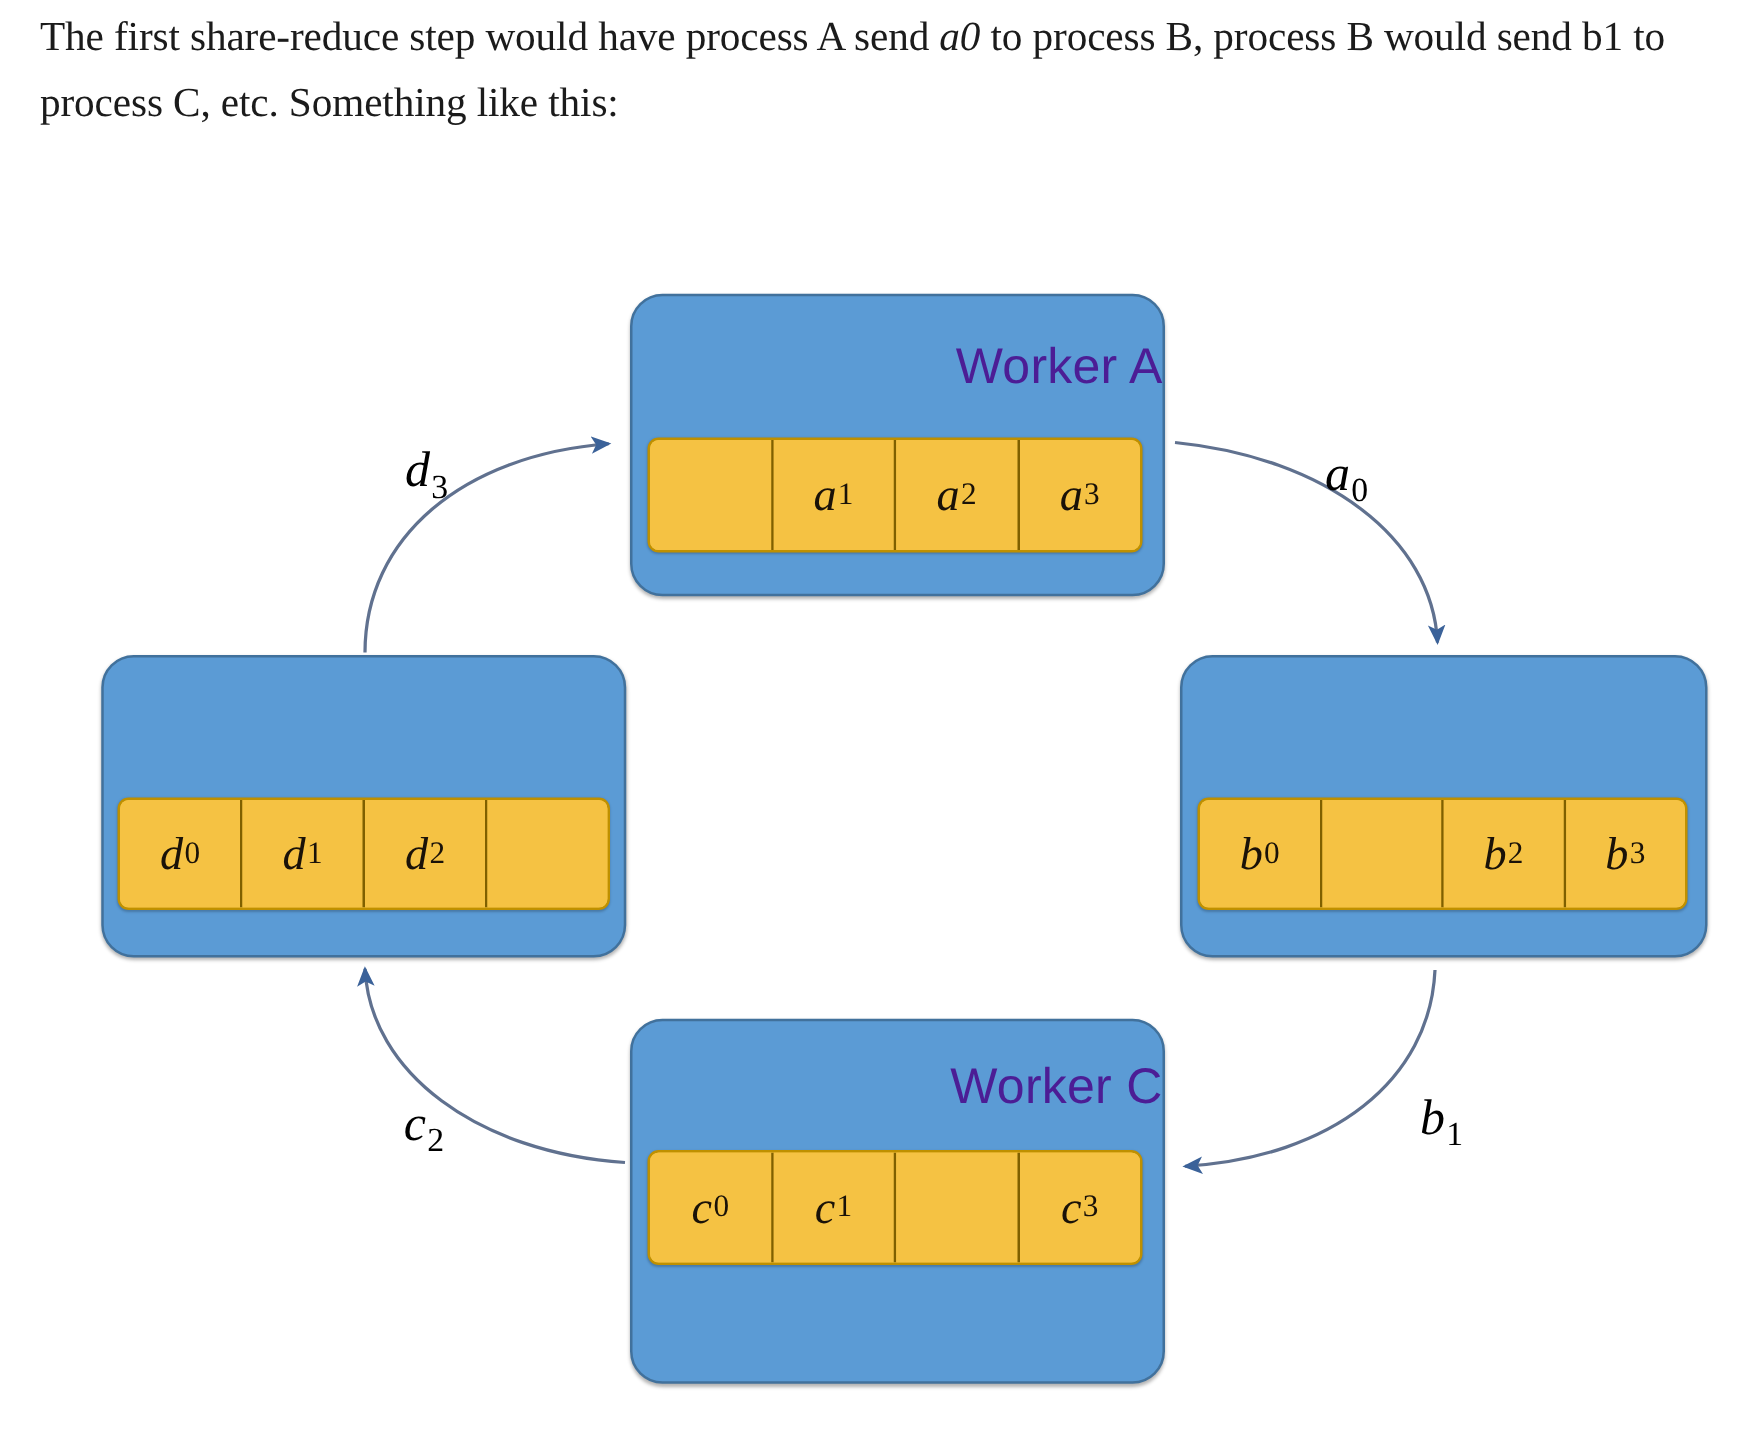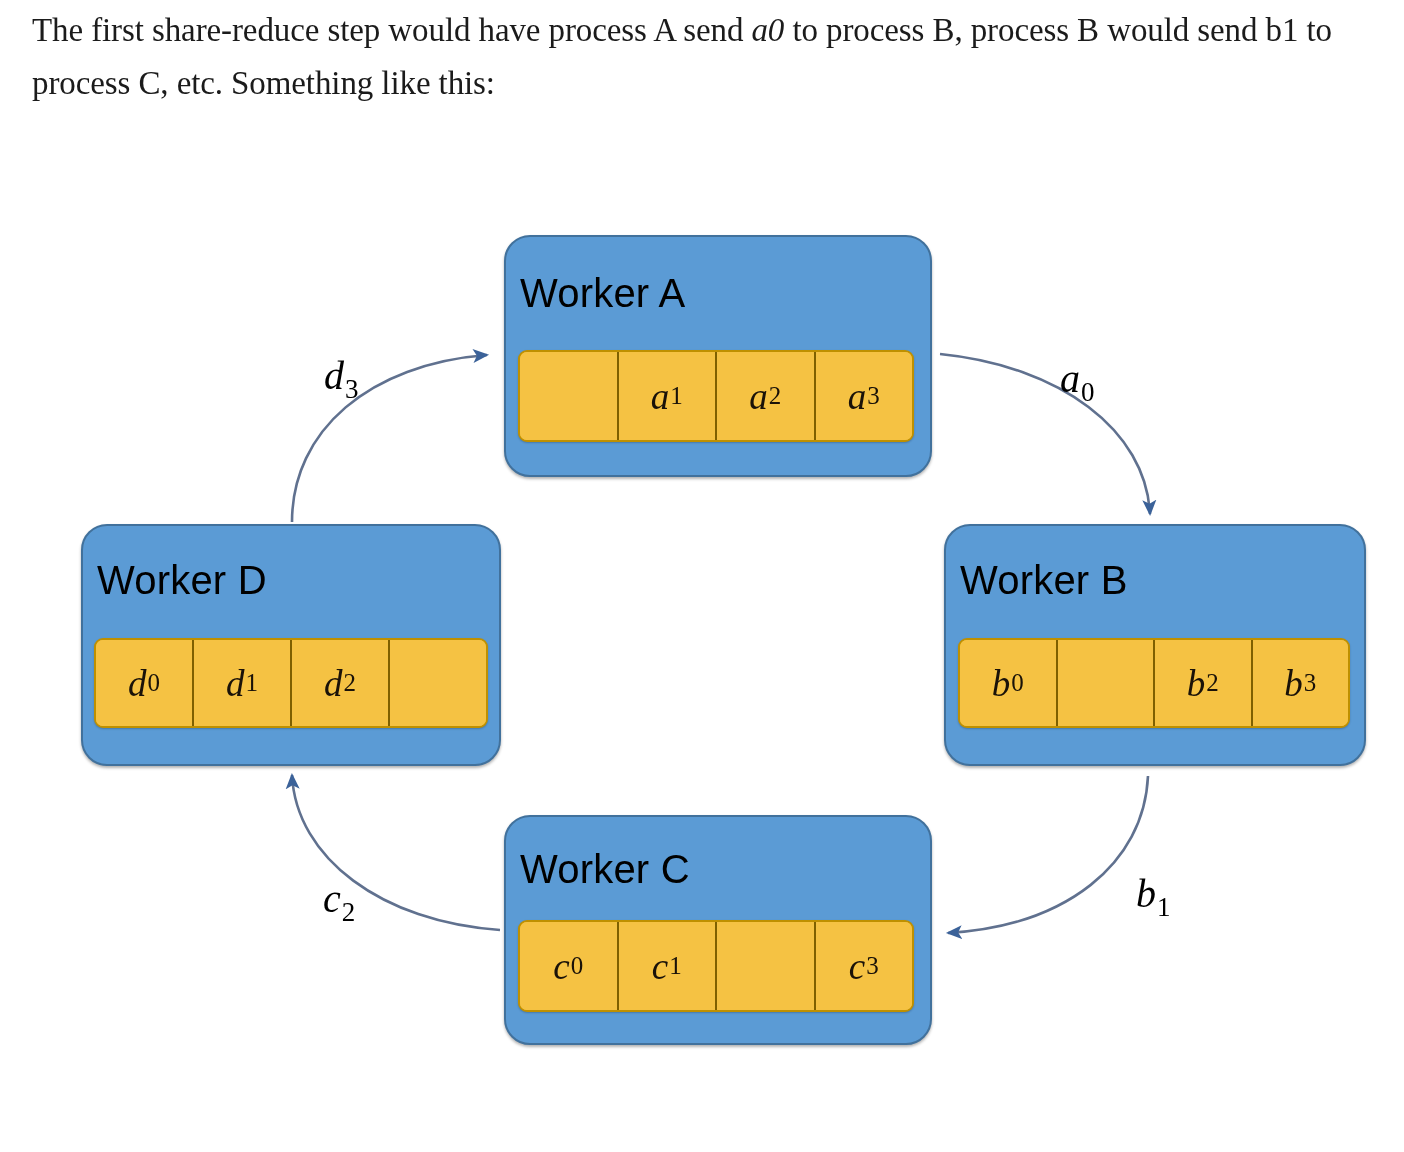--- a/index.html
+++ b/index.html
@@ -51,28 +51,27 @@
     box-sizing: border-box;
     background: #5B9BD5;
     border: 2px solid #41719C;
     border-radius: 26px;
     box-shadow: 0 2px 3px rgba(0,0,0,0.30);
   }
   .worker-title {
     position: absolute;
     left: 0;
     right: 0;
-    text-align: left;
-    color: #000000;
+    text-align: right;
+    color: #4c1d95;
     font-family: "Liberation Sans", sans-serif;
     font-size: 40px;
     font-weight: 400;
     letter-spacing: 0.2px;
     white-space: nowrap;
-    padding-left: 14px;
   }
 
   
   .cells {
     position: absolute;
     display: flex;
     box-sizing: border-box;
     background: #F5C243;
     border: 2px solid #BF9000;
     border-radius: 9px;
@@ -112,21 +111,21 @@
   .edge-label .sub {
     font-size: 27px;
     font-style: normal;
     vertical-align: -0.34em;
     margin-left: 1px;
   }
 
   
   #worker-a { left: 504px; top: 105px;  width: 428px; height: 242px; }
   #worker-b { left: 944px; top: 394px;  width: 422px; height: 242px; }
-  #worker-c { left: 504px; top: 685px;  width: 428px; height: 230px; }
+  #worker-c { left: 504px; top: 685px;  width: 428px; height: 292px; }
   #worker-d { left: 81px;  top: 394px;  width: 420px; height: 242px; }
 
   #worker-a .worker-title { top: 34px; }
   #worker-b .worker-title { top: 32px; }
   #worker-c .worker-title { top: 30px; }
   #worker-d .worker-title { top: 32px; }
 
   #cells-a { left: 12px; top: 113px; width: 396px; height: 92px; }
   #cells-b { left: 12px; top: 112px; width: 392px; height: 90px; }
   #cells-c { left: 12px; top: 103px; width: 396px; height: 92px; }
@@ -179,21 +178,20 @@
           <span class="sub">2</span>
       </div>
       <div class="cell">
         <span>a</span>
           <span class="sub">3</span>
       </div>
     </div>
   </div>
 
   <div class="worker" id="worker-b">
-    <div class="worker-title">Worker B</div>
     <div class="cells" id="cells-b">
       <div class="cell">
         <span>b</span>
           <span class="sub">0</span>
       </div>
       <div class="cell">
         <span></span>
           <span class="sub"></span>
       </div>
       <div class="cell">
@@ -223,21 +221,20 @@
           <span class="sub"></span>
       </div>
       <div class="cell">
         <span>c</span>
           <span class="sub">3</span>
       </div>
     </div>
   </div>
 
   <div class="worker" id="worker-d">
-    <div class="worker-title">Worker D</div>
     <div class="cells" id="cells-d">
       <div class="cell">
         <span>d</span>
           <span class="sub">0</span>
       </div>
       <div class="cell">
         <span>d</span>
           <span class="sub">1</span>
       </div>
       <div class="cell">

